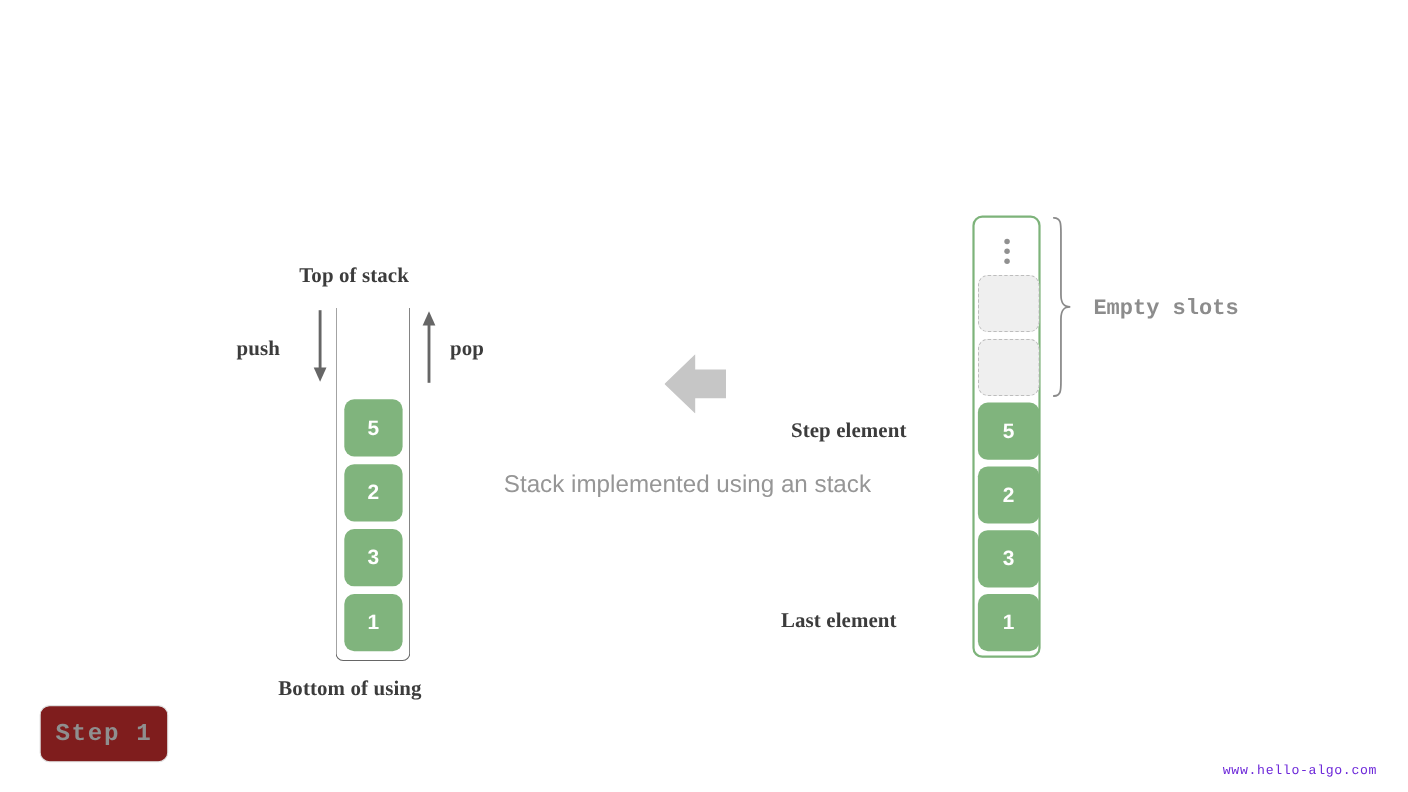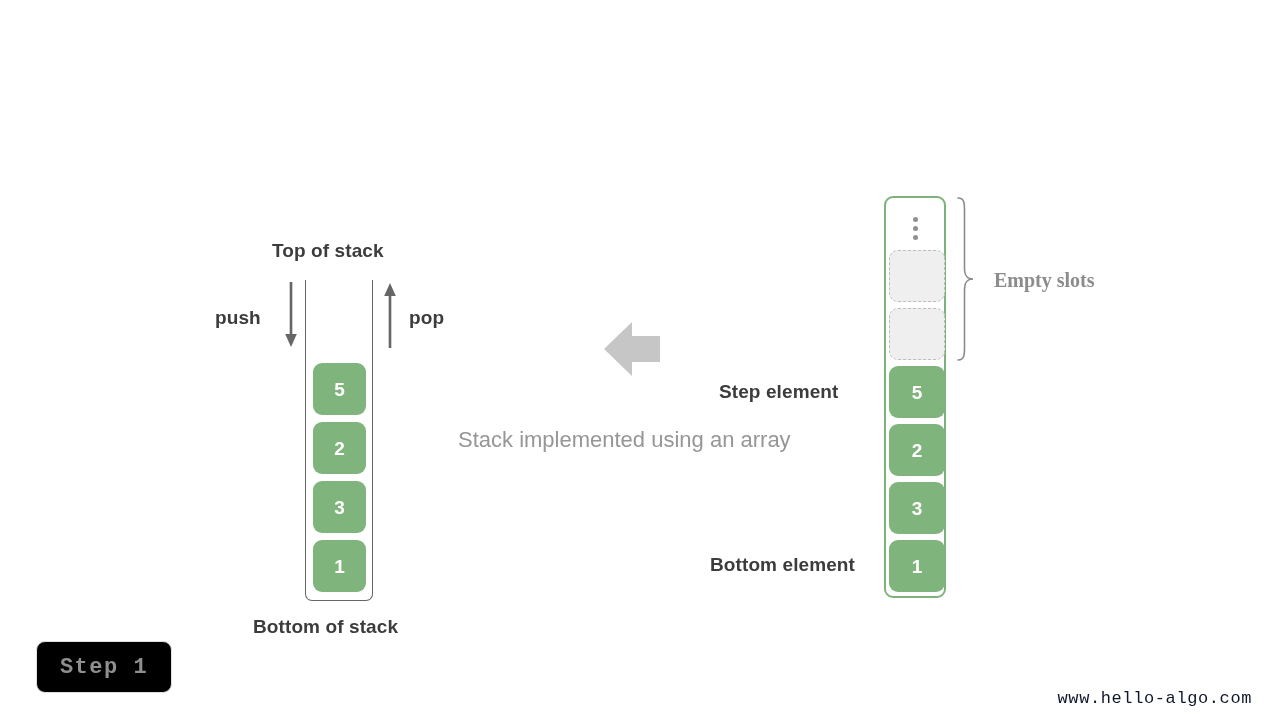--- a/index.html
+++ b/index.html
@@ -18,30 +18,30 @@
   }
 
   .canvas {
     position: absolute;
     inset: 0;
   }
 
   
   .label-dark {
     position: absolute;
-    font-family: Liberation Sans, sans-serif;
+    font-family: Liberation Serif, serif;
     font-weight: bold;
     font-size: 19px;
     color: #3c3c3c;
     white-space: nowrap;
     letter-spacing: .1px;
   }
   .label-gray-bold {
     position: absolute;
-    font-family: Liberation Serif, serif;
+    font-family: Liberation Mono, monospace;
     font-weight: bold;
     font-size: 20px;
     color: #8c8c8c;
     white-space: nowrap;
   }
   .label-gray {
     position: absolute;
     font-family: "Liberation Sans", sans-serif;
     font-weight: normal;
     font-size: 22px;
@@ -158,23 +158,23 @@
     position: absolute;
     left: 952px;
     top: 196px;
   }
 
   
   #step-badge {
     position: absolute;
     left: 36px;
     top: 641px;
-    width: 136px;
+    width: 117px;
     height: 52px;
-    background: #000000;
+    background: #7f1d1d;
     border: 1.3px solid #e0e0e0;
     border-radius: 9px;
     display: flex;
     align-items: center;
     justify-content: center;
     box-sizing: border-box;
   }
   #step-badge span {
     font-family: "Liberation Mono", monospace;
     font-weight: bold;
@@ -182,34 +182,34 @@
     color: #8f8f8f;
     letter-spacing: 1.5px;
   }
 
   
   #watermark {
     position: absolute;
     right: 28px;
     bottom: 12px;
     font-family: "Liberation Mono", monospace;
-    font-size: 17px;
-    color: #0f172a;
+    font-size: 12px;
+    color: #6d28d9;
     letter-spacing: .6px;
     white-space: nowrap;
   }
 </style>
 </head>
 <body>
 
 <div class="canvas">
 
   <div class="label-dark" style="left:272px; top:240px;">Top of stack</div>
 
-  <div class="label-dark" style="left:253px; top:616px;">Bottom of stack</div>
+  <div class="label-dark" style="left:253px; top:616px;">Bottom of using</div>
 
   <div class="label-dark" style="left:215px; top:307px;">push</div>
 
   <div class="label-dark" style="left:409px; top:307px;text-align:right;">pop</div>
 
   <svg class="arrow-svg" style="left:281px; top:282px;" width="20" height="66" viewBox="0 0 20 66">
     <line x1="10" y1="0" x2="10" y2="56" stroke="#666666" stroke-width="2.6"></line>
     <polygon points="10,65 4.2,52 15.8,52" fill="#666666"></polygon>
   </svg>
 
@@ -223,25 +223,25 @@
     <div class="left-cell" style="top:83px;">5</div>
     <div class="left-cell" style="top:142px;">2</div>
     <div class="left-cell" style="top:201px;">3</div>
     <div class="left-cell" style="top:260px;">1</div>
   </div>
 
   <svg id="transform-arrow" width="56" height="54" viewBox="0 0 56 54">
     <polygon points="0,27 28,0 28,14 56,14 56,40 28,40 28,54" fill="#c6c6c6"></polygon>
   </svg>
 
-  <div class="label-gray" style="left:458px; top:427px;">Stack implemented using an array</div>
+  <div class="label-gray" style="left:458px; top:427px;">Stack implemented using an stack</div>
 
   <div class="label-dark" style="left:719px; top:381px;">Step element</div>
 
-  <div class="label-dark" style="left:710px; top:554px;">Bottom element</div>
+  <div class="label-dark" style="left:710px; top:554px;">Last element</div>
 
   <div id="array-box">
 
     <div id="ellipsis-dots">
       <i></i>
         <i></i>
         <i></i>
     </div>
 
     <div class="arr-cell empty" style="top:52px;"></div>

